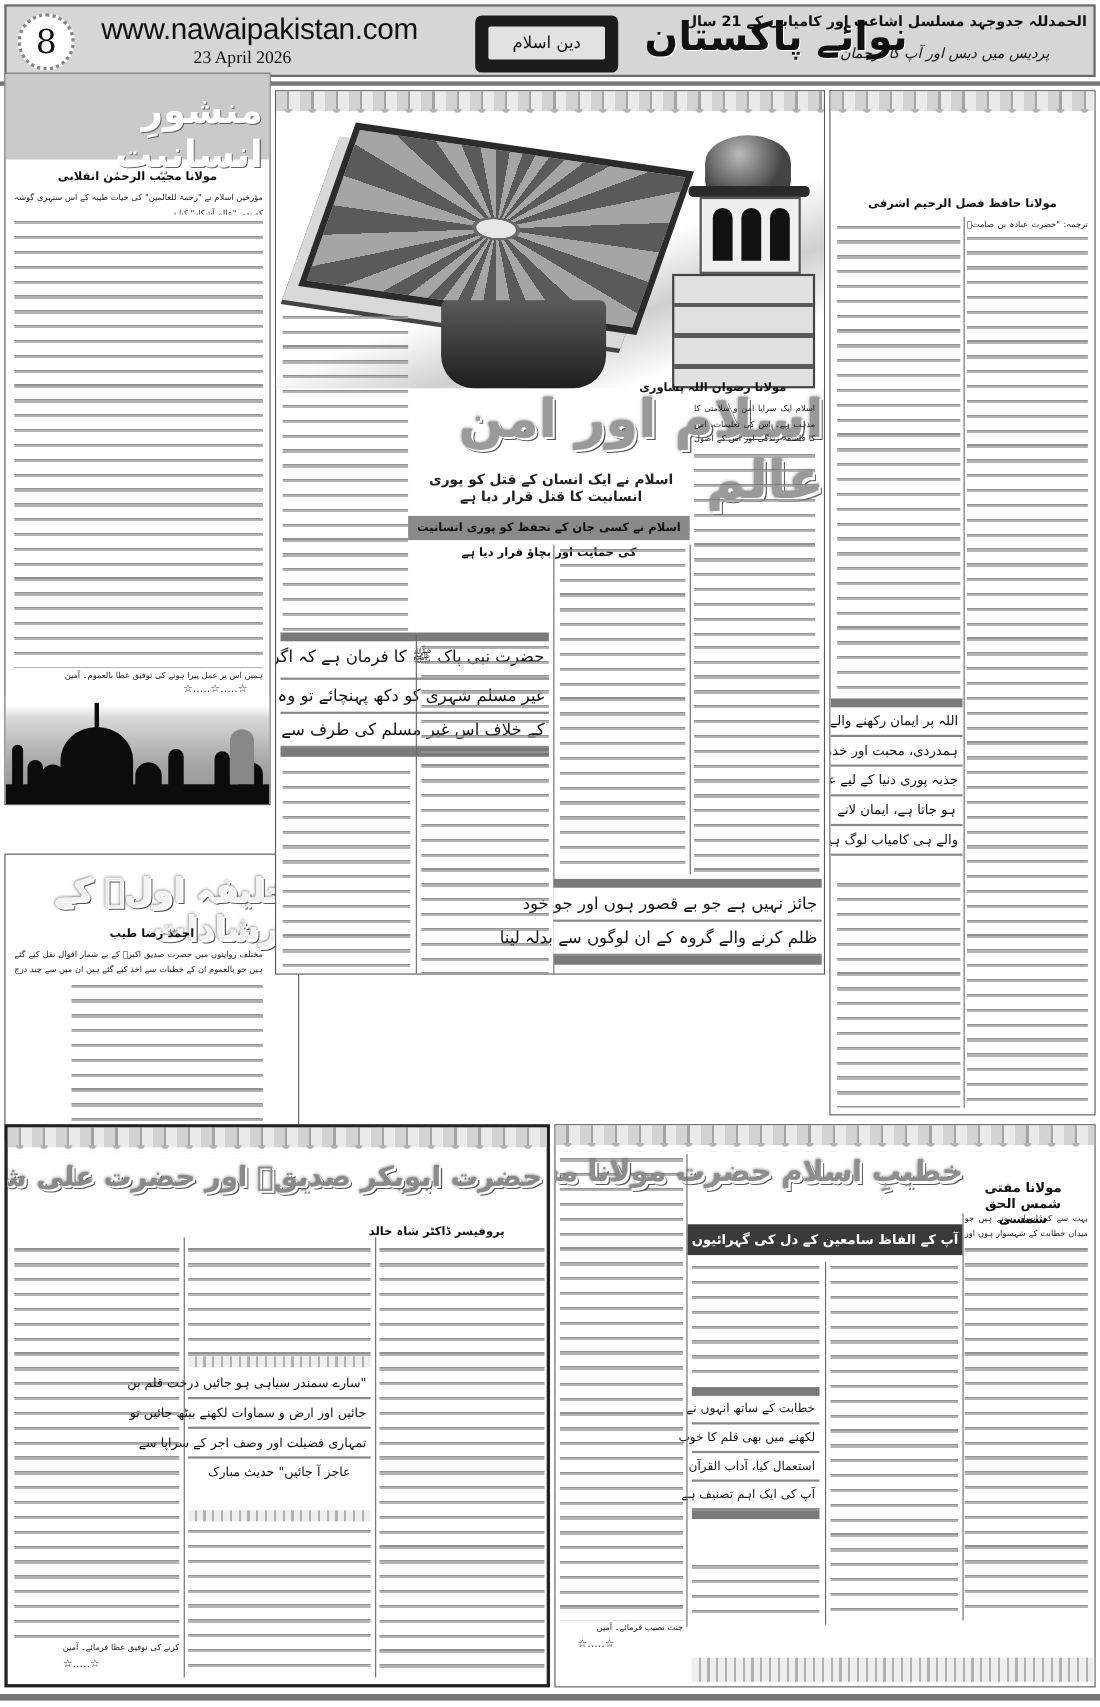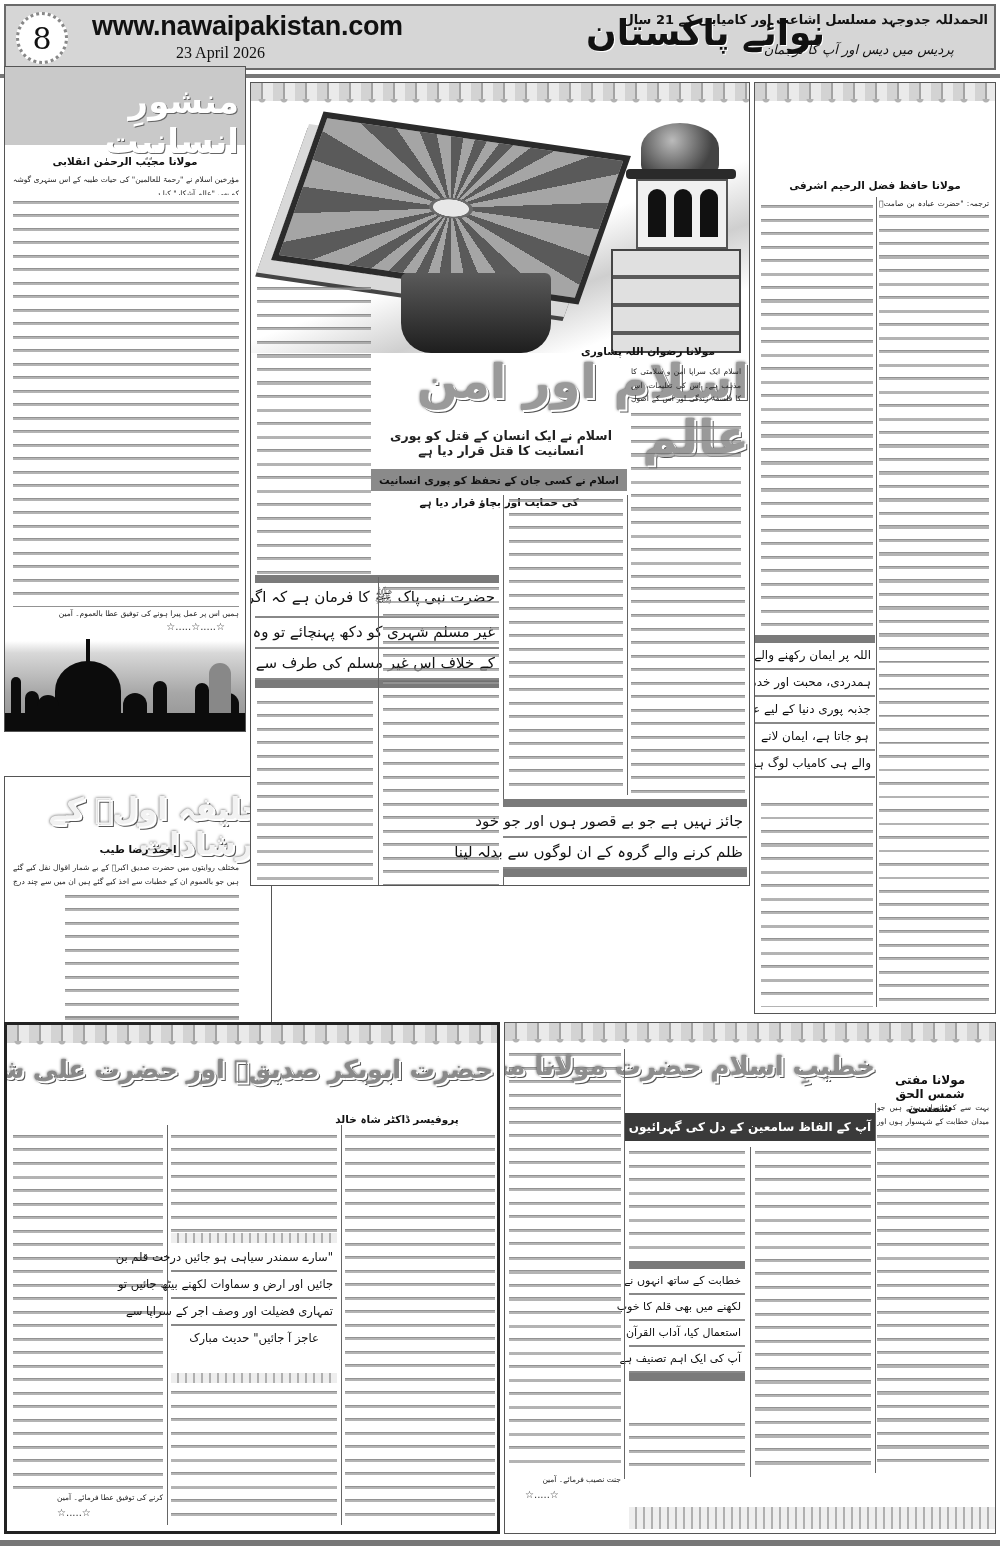--- a/index.html
+++ b/index.html
@@ -8,21 +8,21 @@
 
   .rtl { direction: rtl; }
 
   
   .masthead { position: absolute; left: 4px; top: 4px; width: 992px; height: 66px;
     background: #d6d6d6; border: 2px solid #6a6a6a; }
   .page-badge { position: absolute; left: 10px; top: 6px; width: 52px; height: 52px; border-radius: 50%;
     background: #fff; border: 3px dotted #888; display: flex; align-items: center; justify-content: center;
     font-family: "DejaVu Serif", serif; font-size: 30px; color: #111; }
   .site-url { position: absolute; left: 86px; top: 5px; font-family: "Liberation Sans", sans-serif;
-    font-weight: bold; font-size: 27px; color: #111; letter-spacing: -0.3px; }
+    font-weight: normal; font-size: 27px; color: #111; letter-spacing: -0.3px; }
   .issue-date { position: absolute; left: 170px; top: 38px; font-family: "Liberation Serif", serif; font-size: 16px; color: #111; }
   .section-pill { position: absolute; left: 426px; top: 8px; width: 130px; height: 52px; background: #1c1c1c;
     border-radius: 6px; }
   .section-pill span { position: absolute; left: 12px; top: 10px; width: 106px; height: 30px; background: #e2e2e2;
     border-radius: 2px; display: flex; align-items: center; justify-content: center; font-size: 15px; color: #111; }
   .brand-logo { position: absolute; left: 580px; top: 6px; font-size: 36px; font-weight: bold; color: #111;
     font-family: "DejaVu Sans", sans-serif; text-shadow: 1px 1px 0 #fff; letter-spacing: 1px; }
   .tagline1 { position: absolute; right: 6px; top: 6px; font-size: 13px; font-weight: bold; color: #111; }
   .tagline2 { position: absolute; right: 40px; top: 36px; font-size: 13px; color: #111; font-style: italic; }
 
@@ -72,20 +72,23 @@
   .bot-ornament { position: absolute; height: 22px;
     background: repeating-linear-gradient(90deg, #eee 0 6px, #b0b0b0 6px 8px); }
 </style>
 </head>
 <body>
 
 <div class="masthead">
   <div class="page-badge">8</div>
   <div class="site-url">www.nawaipakistan.com</div>
   <div class="issue-date">23 April 2026</div>
+  <div class="section-pill">
+    <span class="rtl">دین اسلام</span>
+  </div>
   <div class="brand-logo rtl">نوائے پاکستان</div>
   <div class="tagline1 rtl">الحمدللہ جدوجہد مسلسل اشاعت اور کامیابی کے 21 سال</div>
   <div class="tagline2 rtl">پردیس میں دیس اور آپ کا ترجمان</div>
 </div>
 <div class="rule-strip"></div>
 
 <div class="panel bordered" style="left:4px; top:66px; width:242px; height:666px;">
   <div style="position:absolute;left:0;top:0;width:240px;height:78px;background:#c9c9c9;"></div>
   <div class="headline-3d rtl" style="position:absolute;right:6px;top:14px;font-size:34px;color:#fff;text-shadow:1px 1px 0 #666;">منشورِ انسانیت</div>
   <div class="byline rtl" style="position:absolute;left:0;right:0;top:88px;">مولانا مجیب الرحمٰن انقلابی</div>

